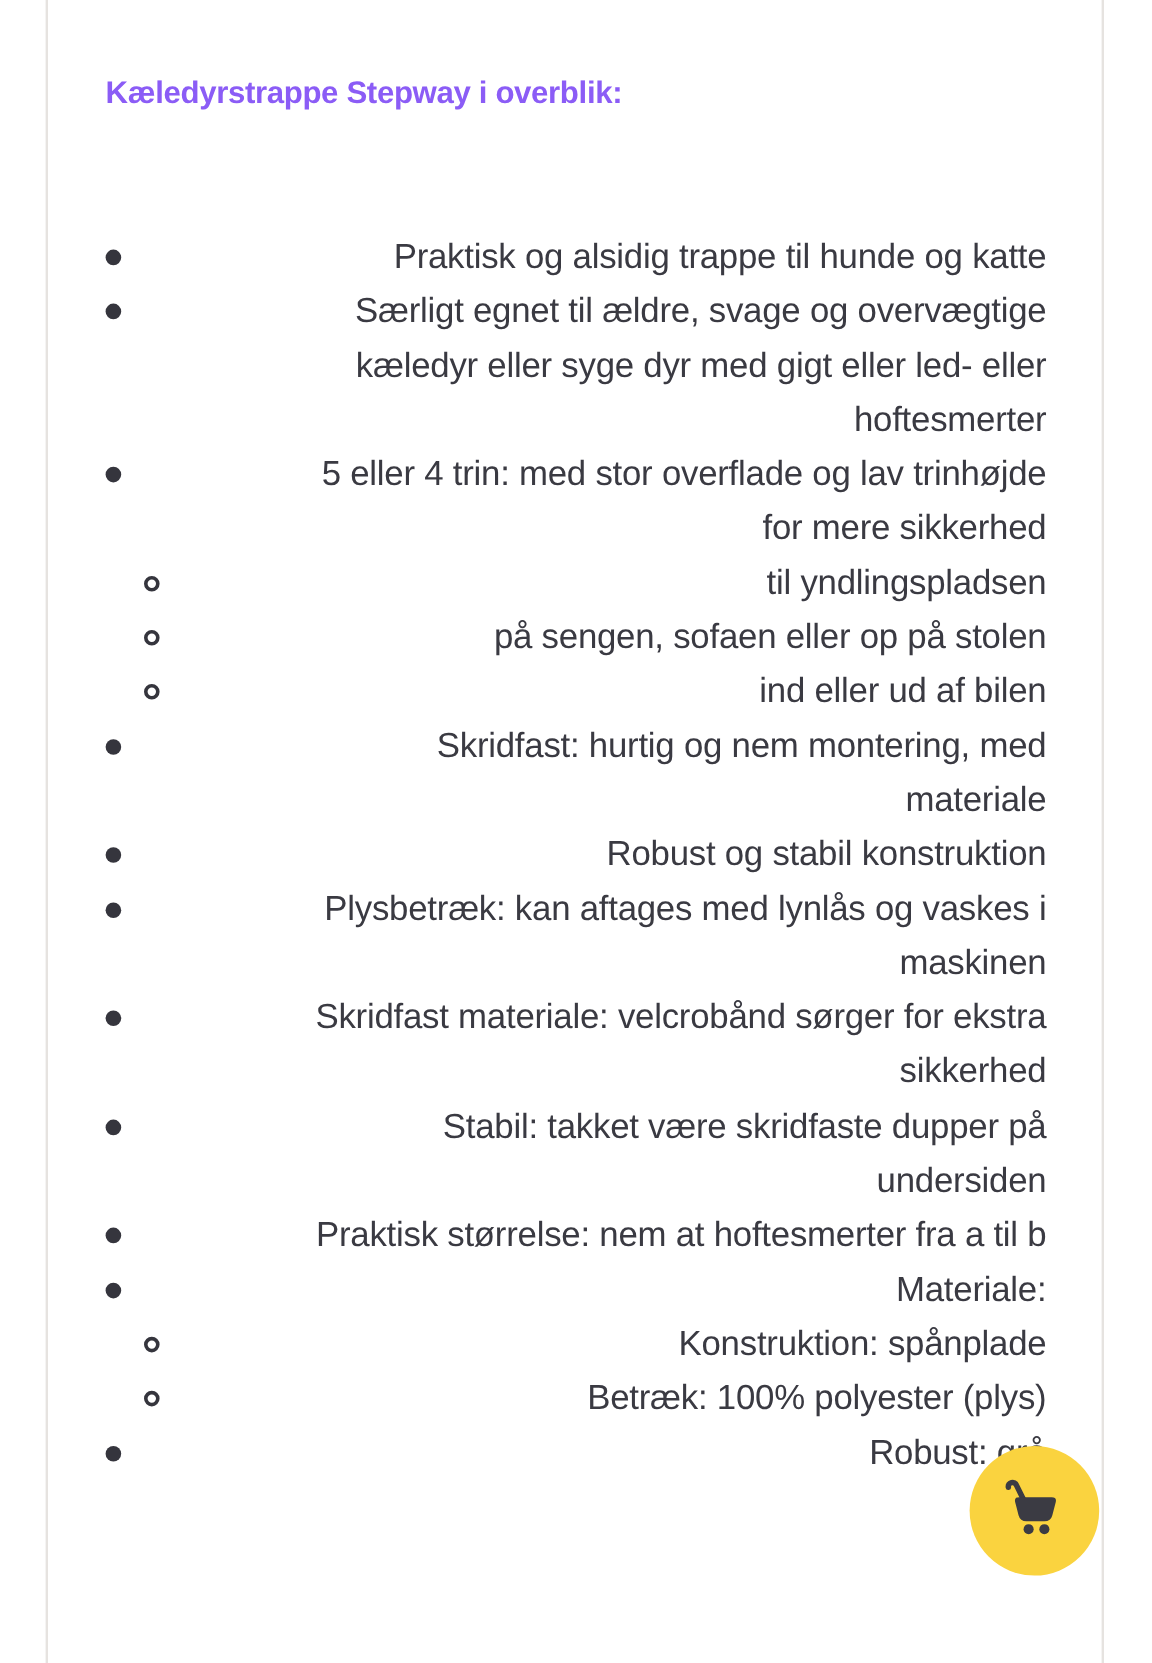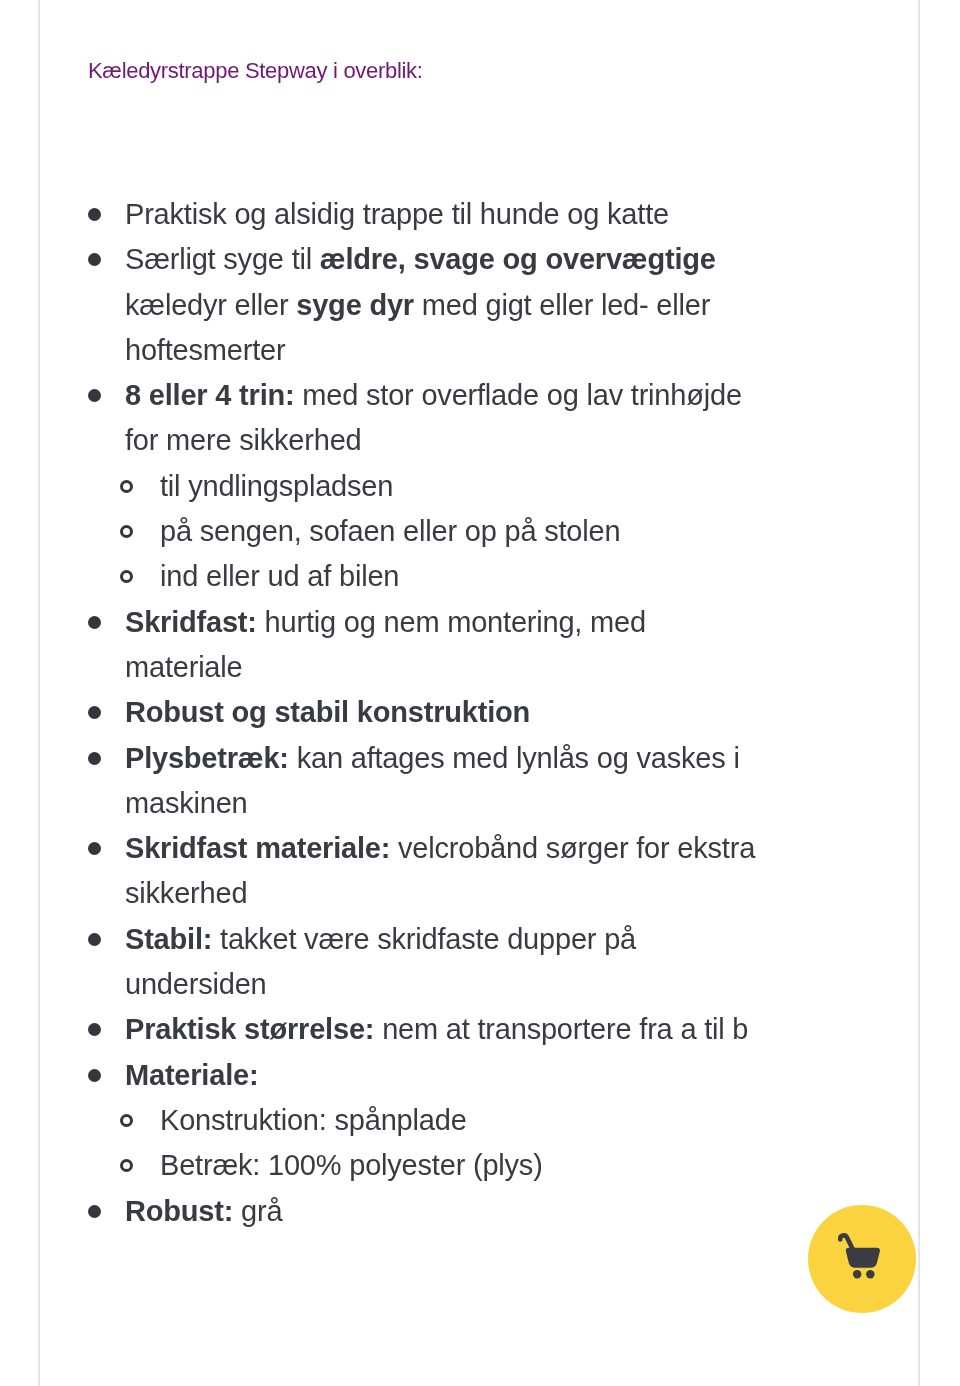--- a/index.html
+++ b/index.html
@@ -13,44 +13,45 @@
   }
   .vline {
     position: absolute; top: 0; bottom: 0; width: 2px;
     background: #e6e3e0;
   }
   .vline.left  { left: 38px; }
   .vline.right { left: 918px; }
 
   .title {
     position: absolute; left: 88px; top: 40px;
-    font-size: 22px; font-weight: 400; letter-spacing: -0.3px;
-    color: #701a75;
+    font-size: 26px; font-weight: 700; letter-spacing: -0.3px;
+    color: #8b5cf6;
   }
 
   ul.list {
     position: absolute; left: 88px; top: 192px;
     width: 784px;
     margin: 0; padding: 0; list-style: none;
     font-size: 29px; line-height: 45.3px;
     letter-spacing: -0.2px;
+    text-align: right;
   }
   .item { position: relative; padding-left: 37px; }
   .item.sub { padding-left: 72px; }
   .marker { position: absolute; box-sizing: border-box; }
   .item.lvl1 > .marker {
     left: 0; top: 16px; width: 13px; height: 13px;
     border-radius: 50%; background: #35353d;
   }
   .item.sub > .marker {
     left: 32px; top: 16px; width: 13px; height: 13px;
     border-radius: 50%; border: 3px solid #35353d; background: transparent;
   }
   .text { white-space: pre-wrap; }
-  .seg.b { font-weight: 700; }
+  .seg.b { font-weight: 400; }
 
   .cart-btn {
     position: absolute; left: 808px; top: 1205px;
     width: 108px; height: 108px;
     border-radius: 50%;
     background: #fad33f;
     border: none; padding: 0;
     display: flex; align-items: center; justify-content: center;
     cursor: pointer;
   }
@@ -66,28 +67,28 @@
 
 <ul class="list">
 
   <li class="item lvl1">
     <span class="marker"></span>
     <span class="text"><span class="seg">Praktisk og alsidig trappe til hunde og katte</span></span>
   </li>
 
   <li class="item lvl1">
     <span class="marker"></span>
-    <span class="text"><span class="seg">Særligt syge til </span><span class="seg b">ældre, svage og overvægtige</span><span class="seg">
+    <span class="text"><span class="seg">Særligt egnet til </span><span class="seg b">ældre, svage og overvægtige</span><span class="seg">
 kæledyr eller </span><span class="seg b">syge dyr</span><span class="seg"> med gigt eller led- eller
 hoftesmerter</span></span>
   </li>
 
   <li class="item lvl1">
     <span class="marker"></span>
-    <span class="text"><span class="seg b">8 eller 4 trin:</span><span class="seg"> med stor overflade og lav trinhøjde
+    <span class="text"><span class="seg b">5 eller 4 trin:</span><span class="seg"> med stor overflade og lav trinhøjde
 for mere sikkerhed</span></span>
   </li>
 
 
   <li class="item sub">
     <span class="marker"></span>
     <span class="text"><span class="seg">til yndlingspladsen</span></span>
   </li>
 
   <li class="item sub">
@@ -124,21 +125,21 @@
   </li>
 
   <li class="item lvl1">
     <span class="marker"></span>
     <span class="text"><span class="seg b">Stabil:</span><span class="seg"> takket være skridfaste dupper på
 undersiden</span></span>
   </li>
 
   <li class="item lvl1">
     <span class="marker"></span>
-    <span class="text"><span class="seg b">Praktisk størrelse:</span><span class="seg"> nem at transportere fra a til b</span></span>
+    <span class="text"><span class="seg b">Praktisk størrelse:</span><span class="seg"> nem at hoftesmerter fra a til b</span></span>
   </li>
 
 
   <li class="item lvl1">
     <span class="marker"></span>
     <span class="text"><span class="seg b">Materiale:</span></span>
   </li>
 
   <li class="item sub">
     <span class="marker"></span>

